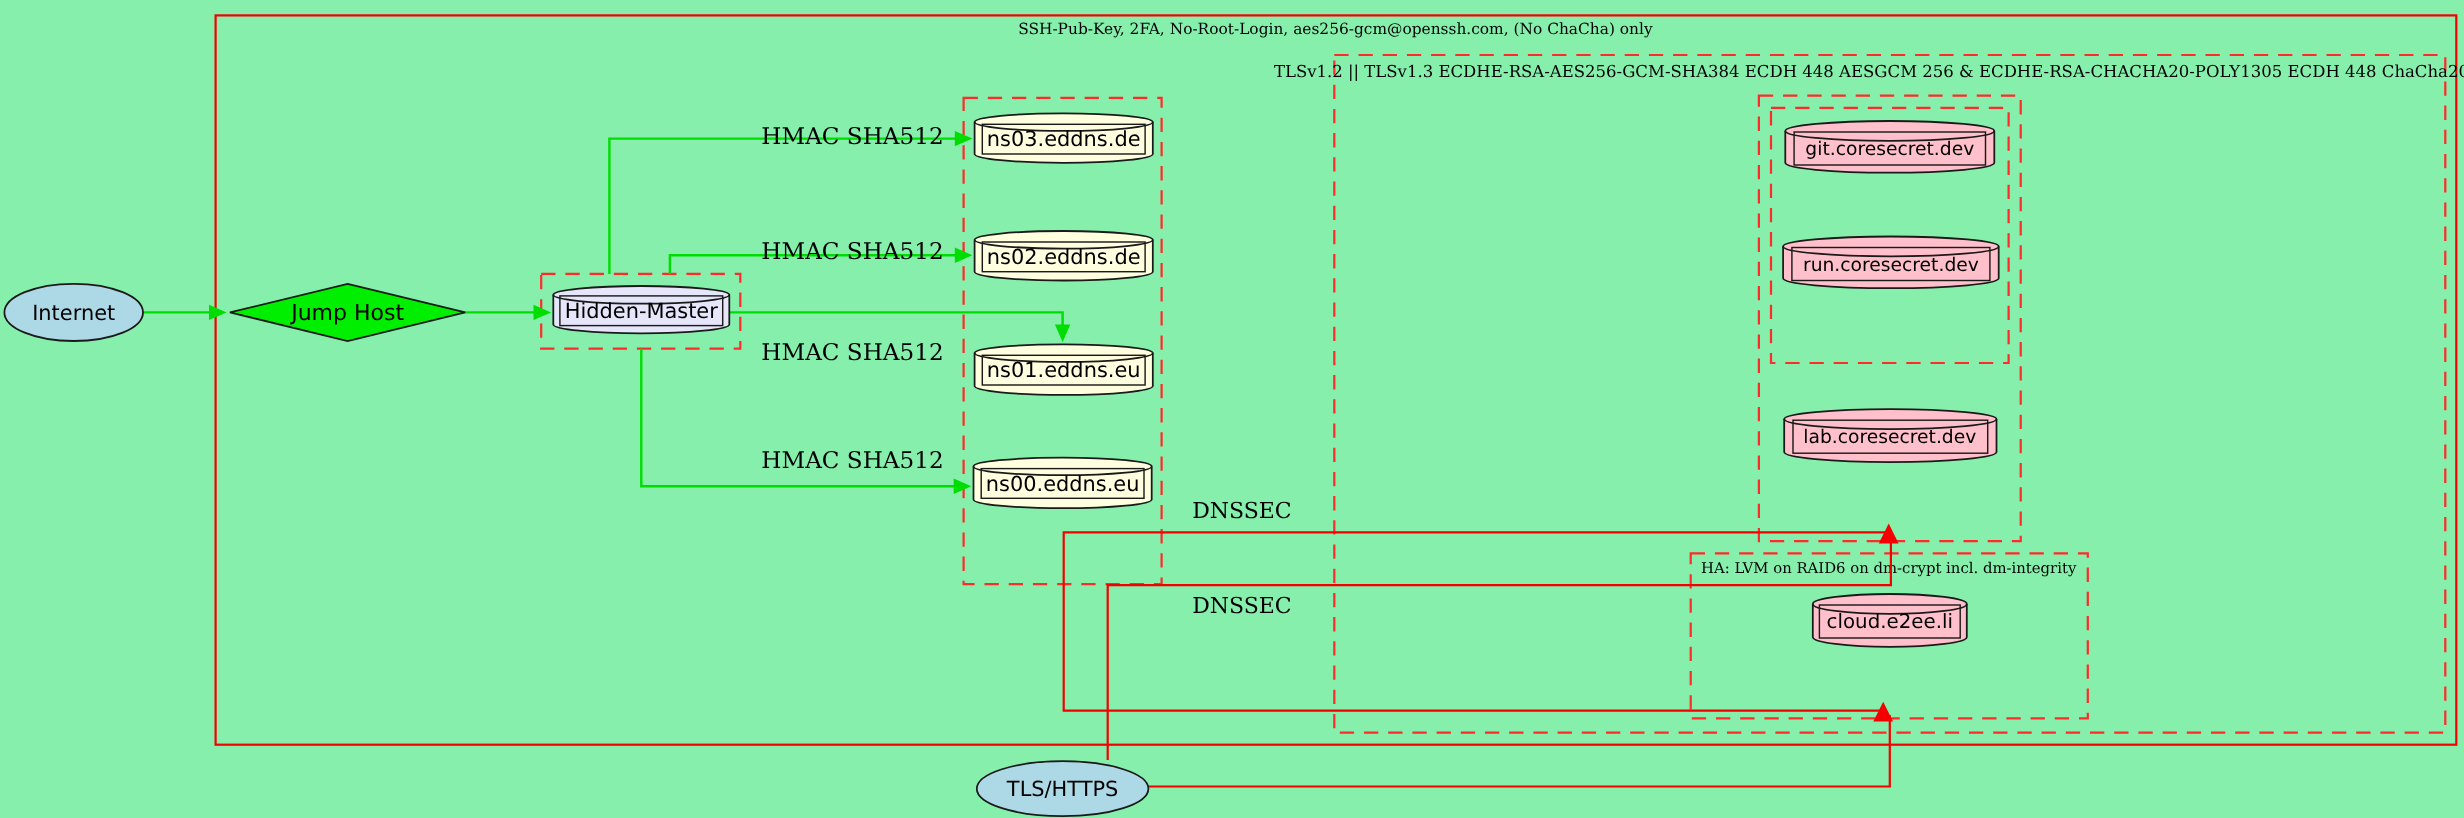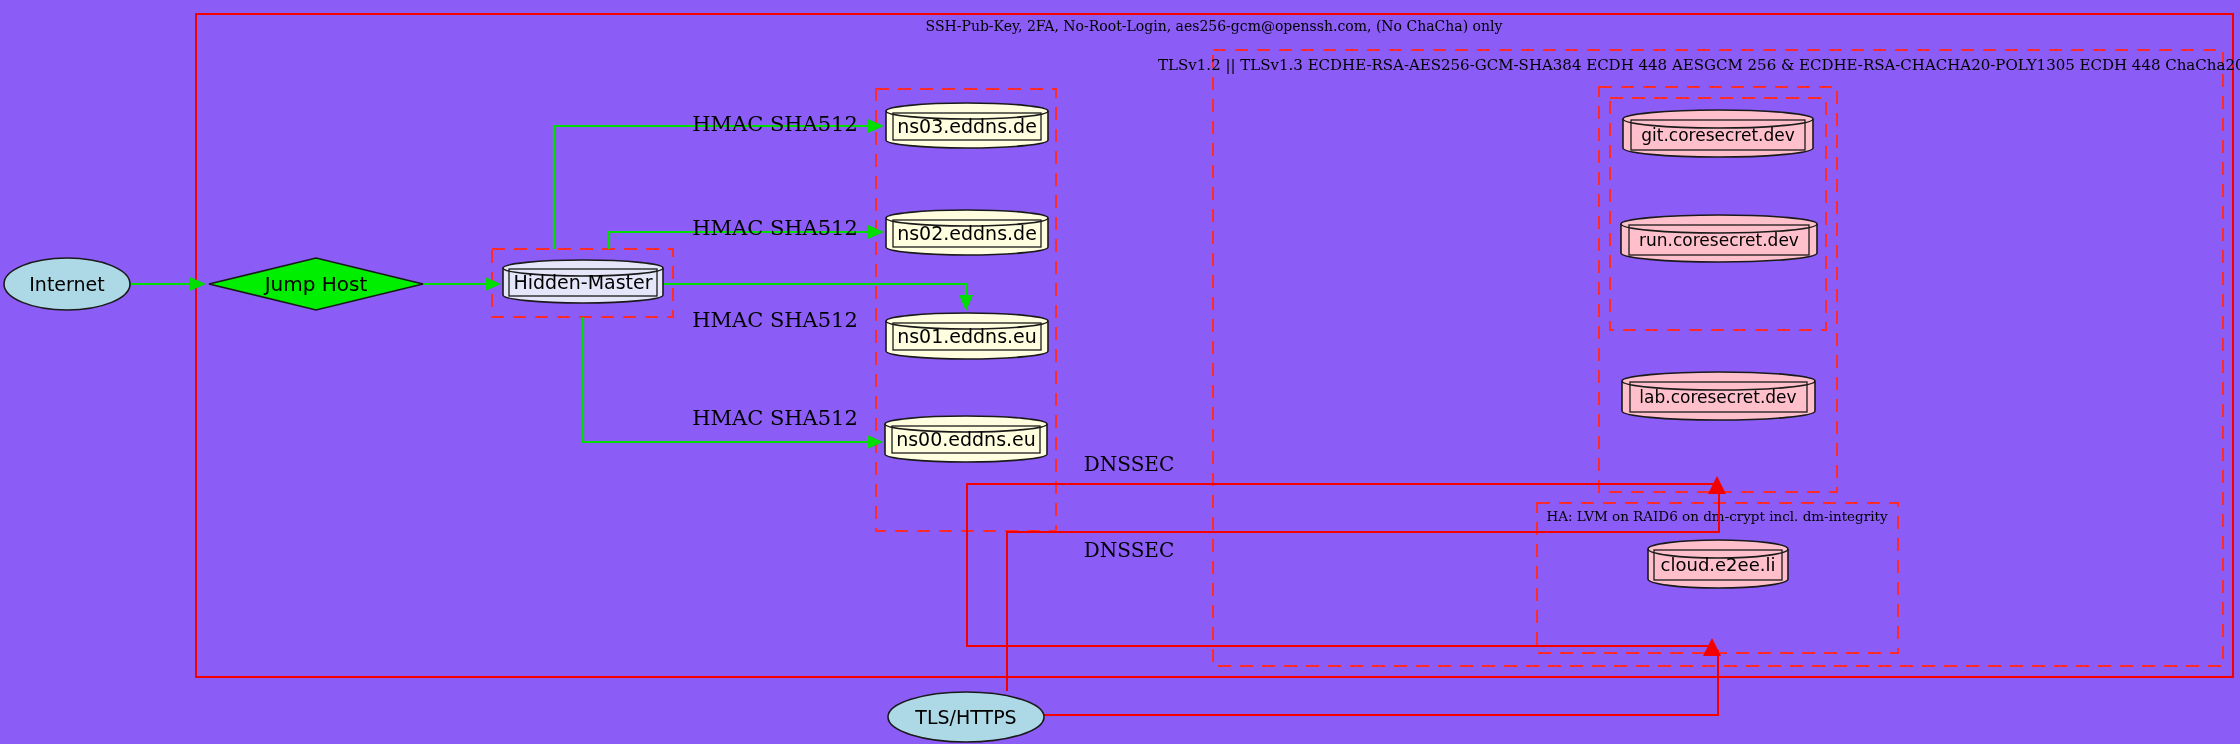--- a/index.html
+++ b/index.html
@@ -1,16 +1,16 @@
 <!DOCTYPE html>
 <html><head>
 <meta charset="utf-8">
 <style>
   html,body{margin:0;padding:0;background:#ffffff;}
-  #canvas{position:relative;width:2240px;height:744px;background:#8b5cf6;overflow:hidden;}
+  #canvas{position:relative;width:2240px;height:744px;background:#86efac;overflow:hidden;}
   svg{position:absolute;left:0;top:0;}
   .node-label{font-family:"DejaVu Sans",sans-serif;fill:#000000;}
   .edge-label{font-family:"DejaVu Serif",serif;fill:#000000;}
   .cluster-title{font-family:"DejaVu Serif",serif;fill:#000000;}
   .solidbox{fill:none;stroke:#f40000;stroke-width:2;}
   .dashbox{fill:none;stroke:#ff2a2a;stroke-width:2;stroke-dasharray:13 9;}
   .gline{fill:none;stroke:#00dd00;stroke-width:2.2;}
   .garrow{fill:#00dd00;stroke:none;}
   .rline{fill:none;stroke:#f40000;stroke-width:2;}
   .rarrow{fill:#f40000;stroke:none;}

